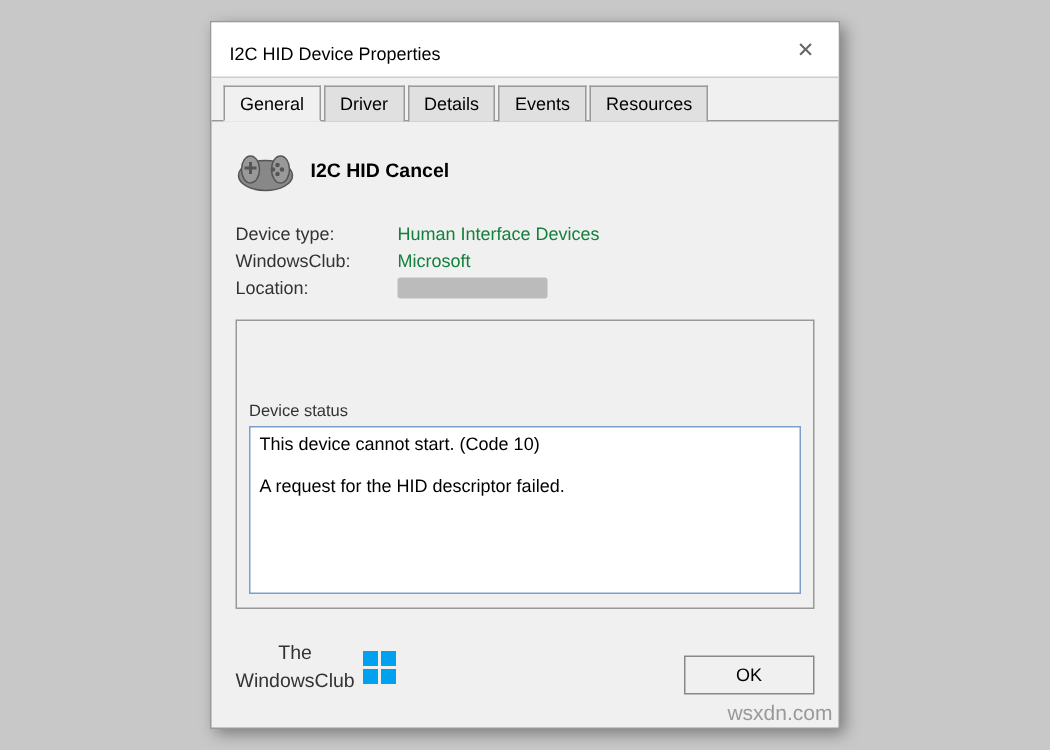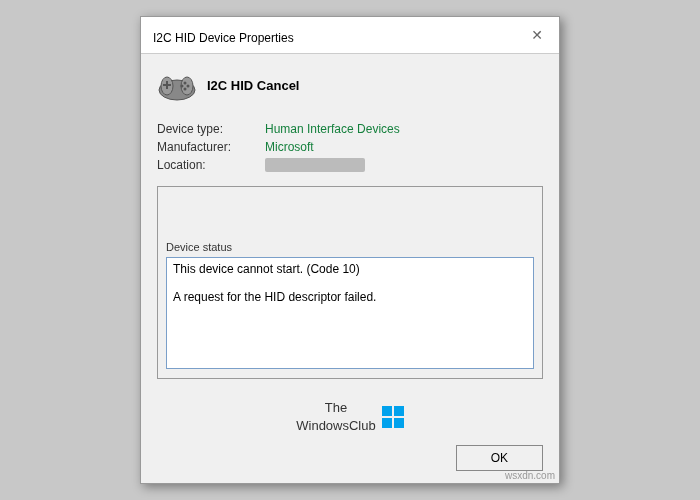--- a/index.html
+++ b/index.html
@@ -159,21 +159,21 @@
       color: #000;
       resize: none;
       overflow-y: scroll;
       outline: none;
     }
 
     .footer-area {
       position: relative;
       padding: 8px 16px 12px;
       display: flex;
-      flex-direction: column;
+      flex-direction: row;
       align-items: center;
     }
 
     .watermark {
       display: flex;
       align-items: center;
       gap: 6px;
       margin-bottom: 10px;
     }
 
@@ -208,35 +208,42 @@
     }
 
     .btn.primary {
       background: #f0f0f0;
     }
 
     .wsxdn-badge {
       position: absolute;
       bottom: 2px;
       right: 4px;
-      font-size: 10px;
+      font-size: 14px;
       color: #999;
       margin-top: 20px;
     }
   </style>
 </head>
 <body>
 
 <div class="dialog">
 
   <div class="title-bar">
     <span class="title-bar-title">I2C HID Device Properties</span>
     <button class="close-btn">✕</button>
   </div>
 
+  <div class="tabs">
+    <div class="tab active">General</div>
+    <div class="tab">Driver</div>
+    <div class="tab">Details</div>
+    <div class="tab">Events</div>
+    <div class="tab">Resources</div>
+  </div>
 
   <div class="content">
 
     <div class="device-header">
       <div class="device-icon">
 
         <svg width="40" height="36" viewBox="0 0 40 36">
 
           <ellipse cx="20" cy="22" rx="18" ry="10" fill="#888" stroke="#555" stroke-width="1"></ellipse>
           <ellipse cx="10" cy="18" rx="6" ry="9" fill="#999" stroke="#555" stroke-width="1"></ellipse>
@@ -251,21 +258,21 @@
           <circle cx="28" cy="21" r="1.5" fill="#555"></circle>
         </svg>
       </div>
       <div class="device-name">I2C HID Cancel</div>
     </div>
 
     <div class="properties-grid">
       <span class="prop-label">Device type:</span>
       <span class="prop-value">Human Interface Devices</span>
 
-      <span class="prop-label">Manufacturer:</span>
+      <span class="prop-label">WindowsClub:</span>
       <span class="prop-value">Microsoft</span>
 
       <span class="prop-label">Location:</span>
       <span class="prop-value blurred">&nbsp;</span>
     </div>
 
     <div class="device-status-group">
       <div class="device-status-legend">Device status</div>
       <textarea class="status-textarea" readonly="" style="">This device cannot start. (Code 10)
 

